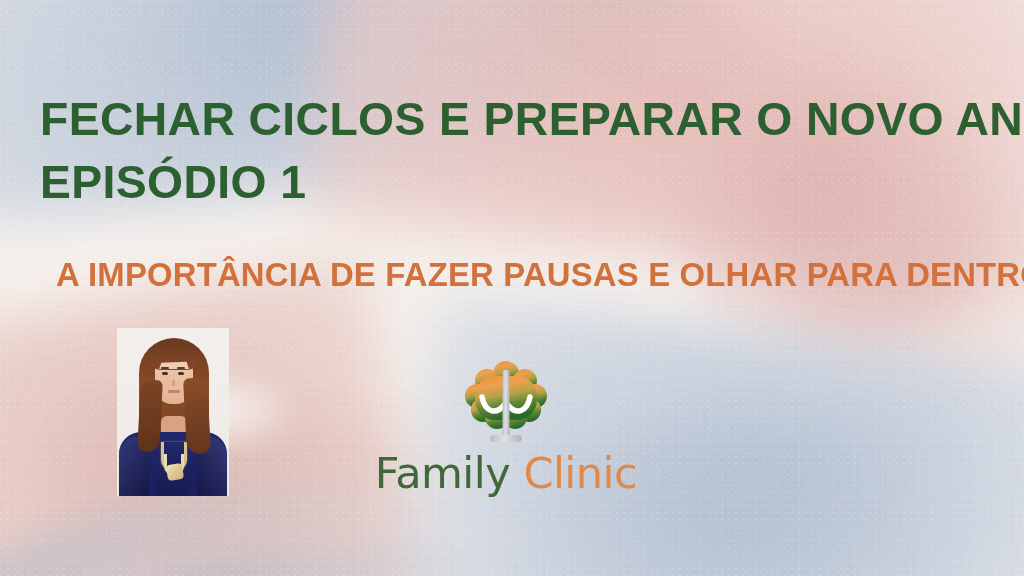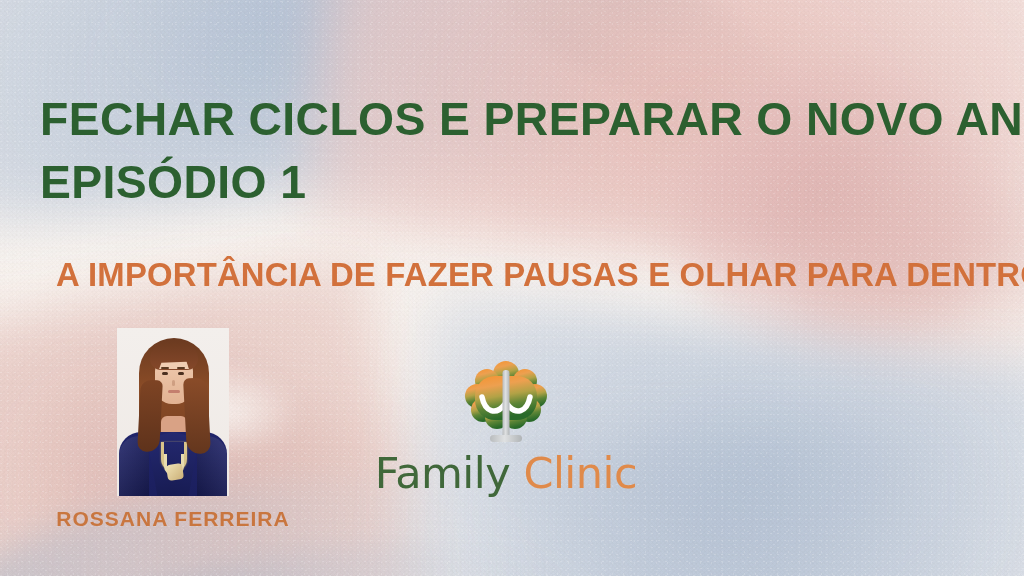--- a/index.html
+++ b/index.html
@@ -380,21 +380,20 @@
         <div class="p-brow l"></div>
         <div class="p-brow r"></div>
         <div class="p-eye l"></div>
         <div class="p-eye r"></div>
         <div class="p-nose"></div>
         <div class="p-mouth"></div>
       </div>
     </div>
 
     <div class="byline">
-      <div class="byline-name">ROSSANA FERREIRA</div>
     </div>
 
     <div class="logo">
       <div class="logo-mark">
         <svg viewBox="0 0 100 100" width="100" height="100" aria-hidden="true">
           <defs>
             <linearGradient id="canopyGrad" x1="0" y1="0" x2="0.25" y2="1">
               <stop offset="0%" stop-color="#f59331"></stop>
               <stop offset="28%" stop-color="#eda050"></stop>
               <stop offset="52%" stop-color="#b2a246"></stop>

